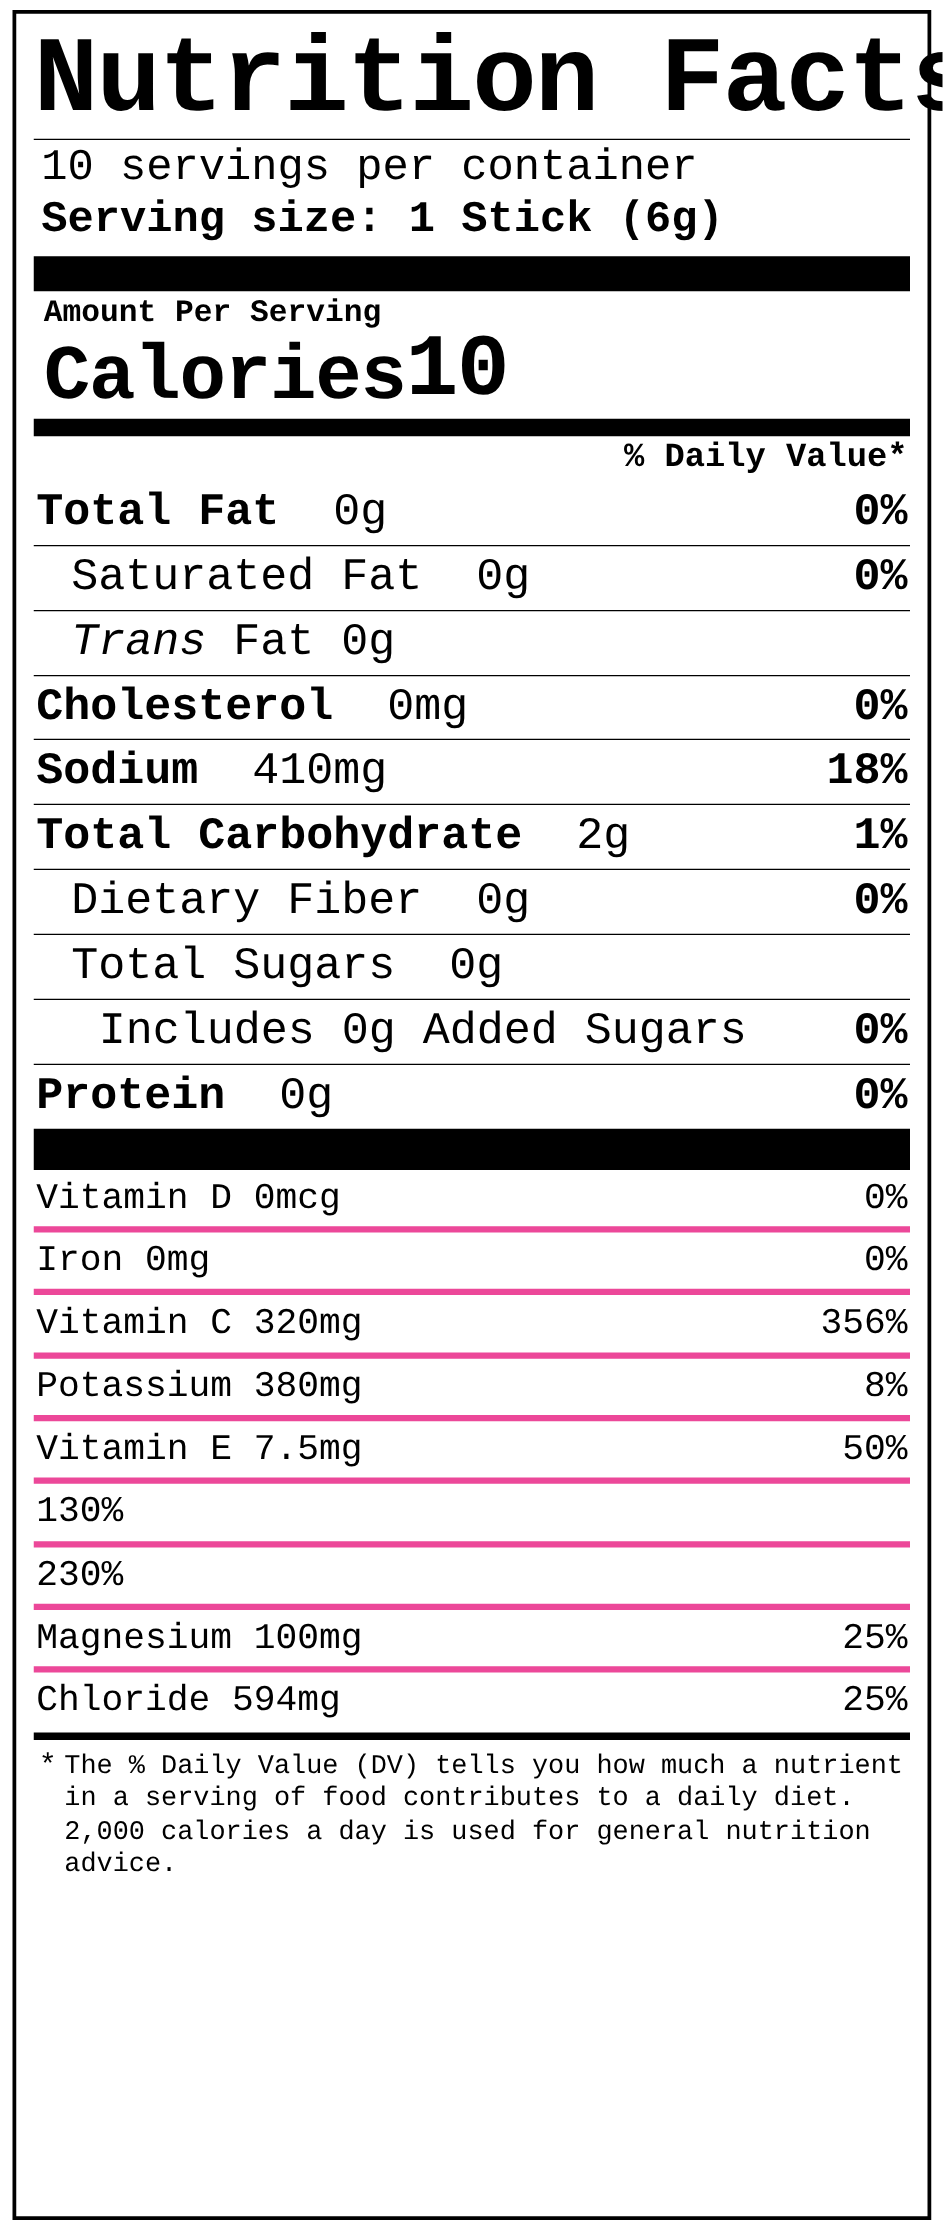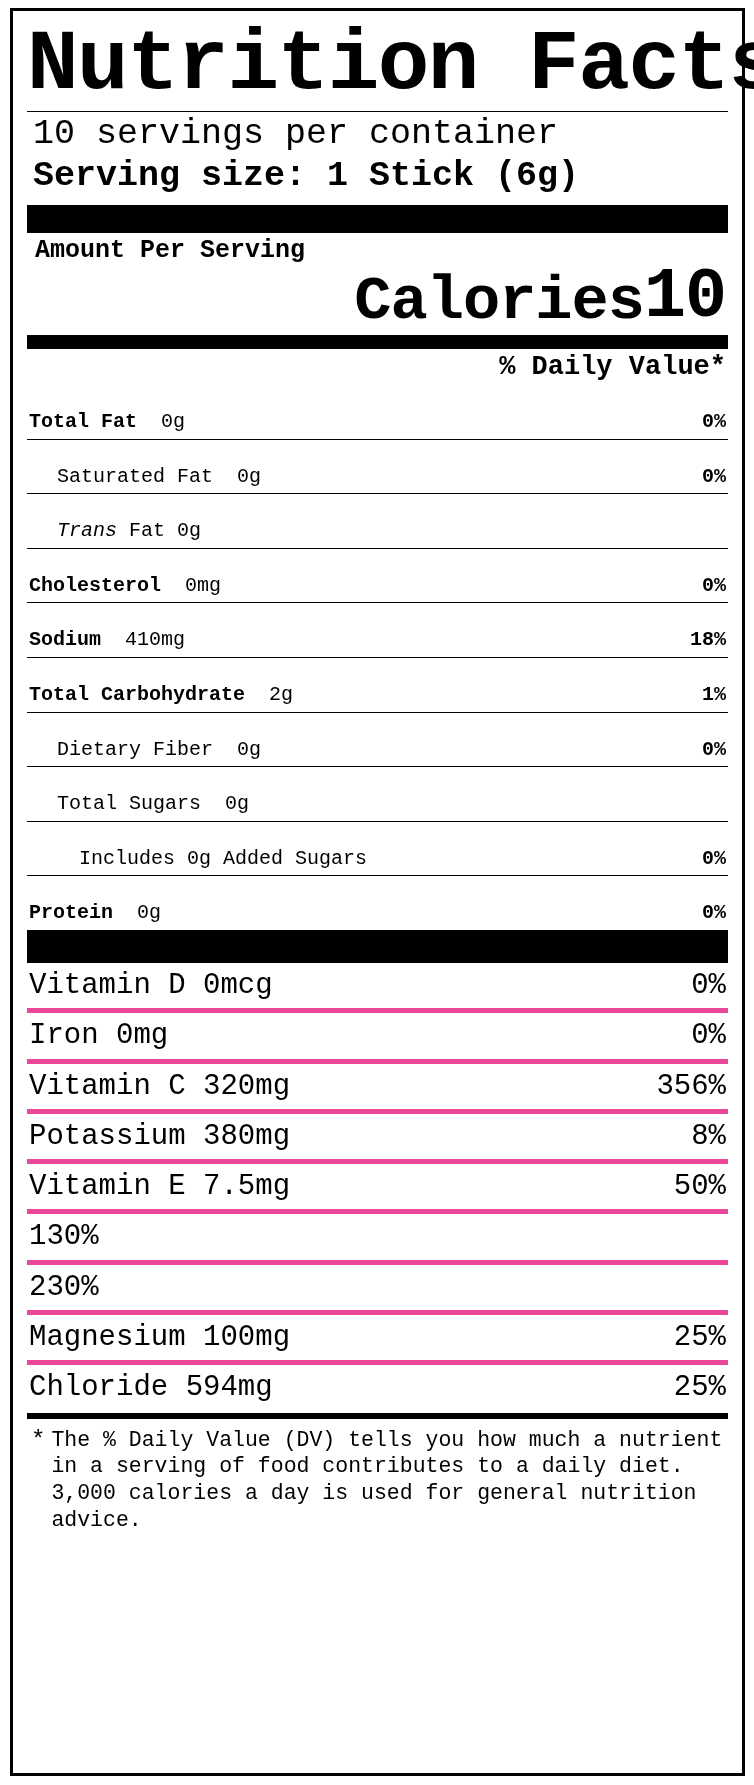--- a/index.html
+++ b/index.html
@@ -72,21 +72,21 @@
   
   .amount-per {
     font-size: 25px;
     font-weight: bold;
     padding: 4px 0 0 8px;
     line-height: 1.1;
   }
   .cal-row {
     display: flex;
     align-items: flex-end;
-    justify-content: flex-end;
+    justify-content: flex-start;
     padding: 0 2px 2px 8px;
   }
   .cal-label {
     font-size: 62px;
     font-weight: bold;
     line-height: 0.98;
     letter-spacing: -1px;
   }
   .cal-value {
     font-size: 70px;
@@ -99,25 +99,24 @@
     text-align: right;
     font-size: 27px;
     font-weight: bold;
     padding: 3px 2px 3px 0;
   }
   
   .row {
     display: flex;
     justify-content: space-between;
     align-items: baseline;
-    font-size: 20px;
+    font-size: 36px;
     padding: 6px 2px 6px 2px;
     border-bottom: 1px solid #000;
     line-height: 1.08;
-    margin-top: 20px;
   }
   .row .name b { font-weight: bold; }
   .row .pct { font-weight: bold; white-space: nowrap; }
   .indent1 { padding-left: 30px; }
   .indent2 { padding-left: 52px; justify-content: space-between; }
   .ital { font-style: italic; }
   
   .vrow {
     display: flex;
     justify-content: space-between;
@@ -250,17 +249,17 @@
         <div class="vrow last">
           <div>Chloride 594mg</div>
           <div class="pct">25%</div>
         </div>
       </div>
 
     <div class="foot-rule"></div>
 
     <div class="footnote">
       <span class="star">*</span>
-      <span>The % Daily Value (DV) tells you how much a nutrient in a serving of food contributes to a daily diet. 3,000 calories a day is used for general nutrition advice.</span>
+      <span>The % Daily Value (DV) tells you how much a nutrient in a serving of food contributes to a daily diet. 2,000 calories a day is used for general nutrition advice.</span>
     </div>
 
   </div>
 </div>
 
 </body></html>

